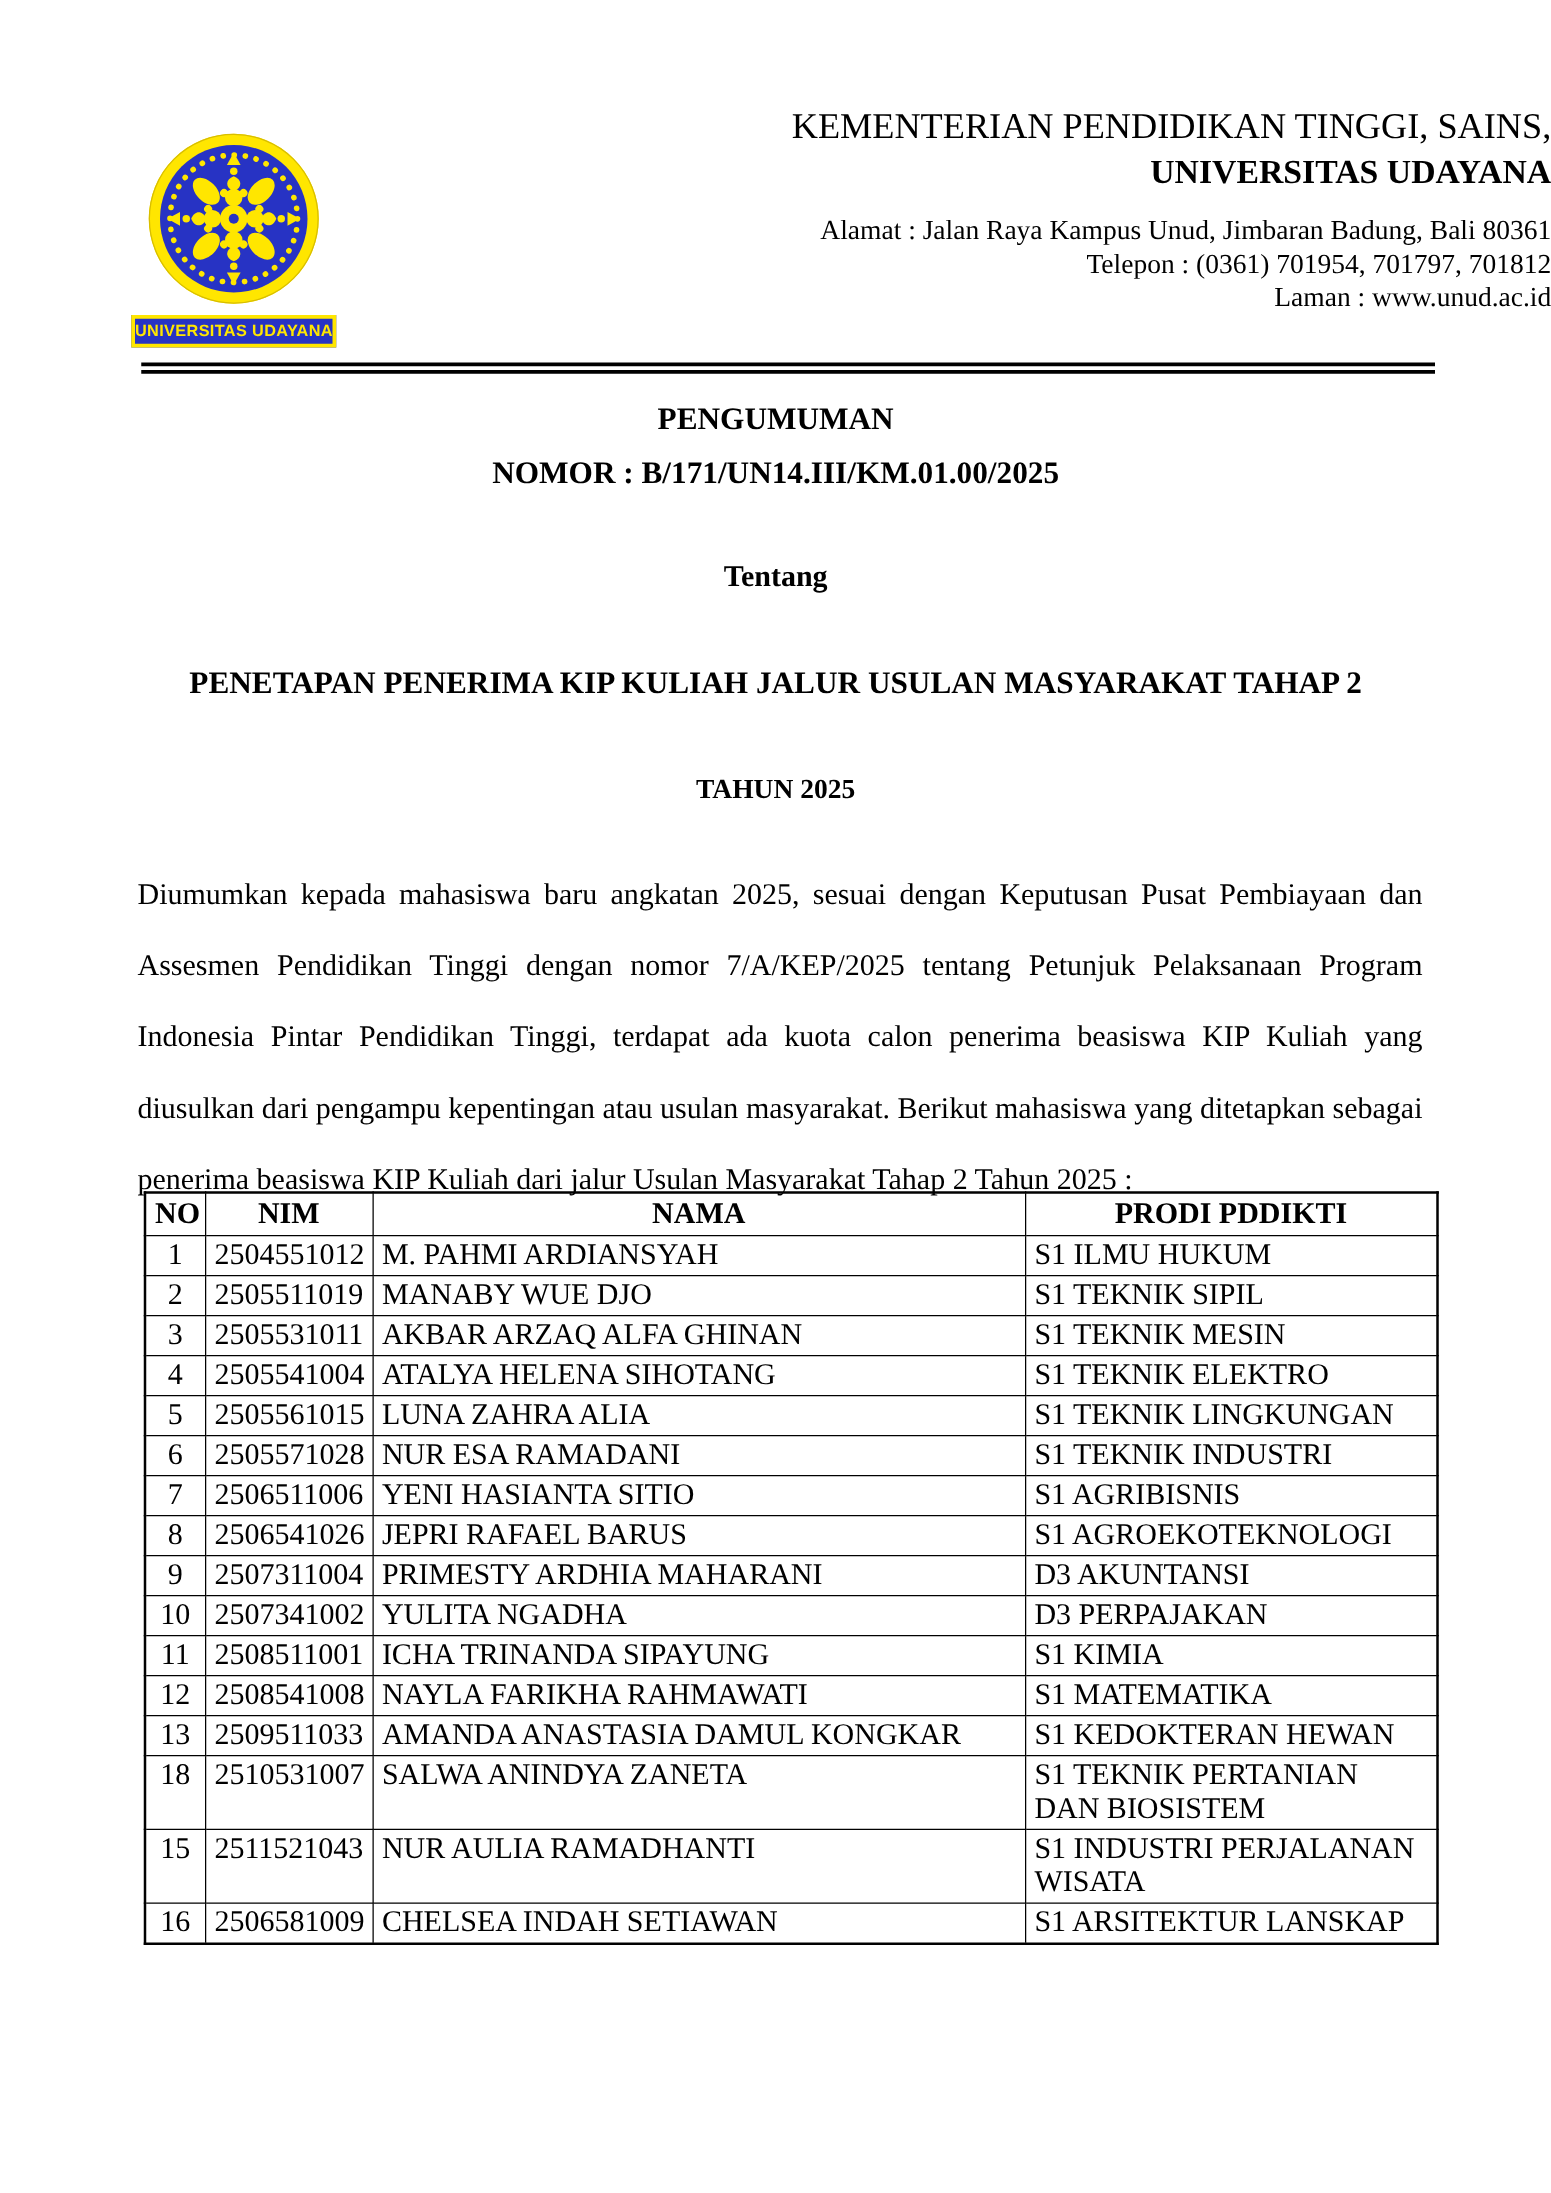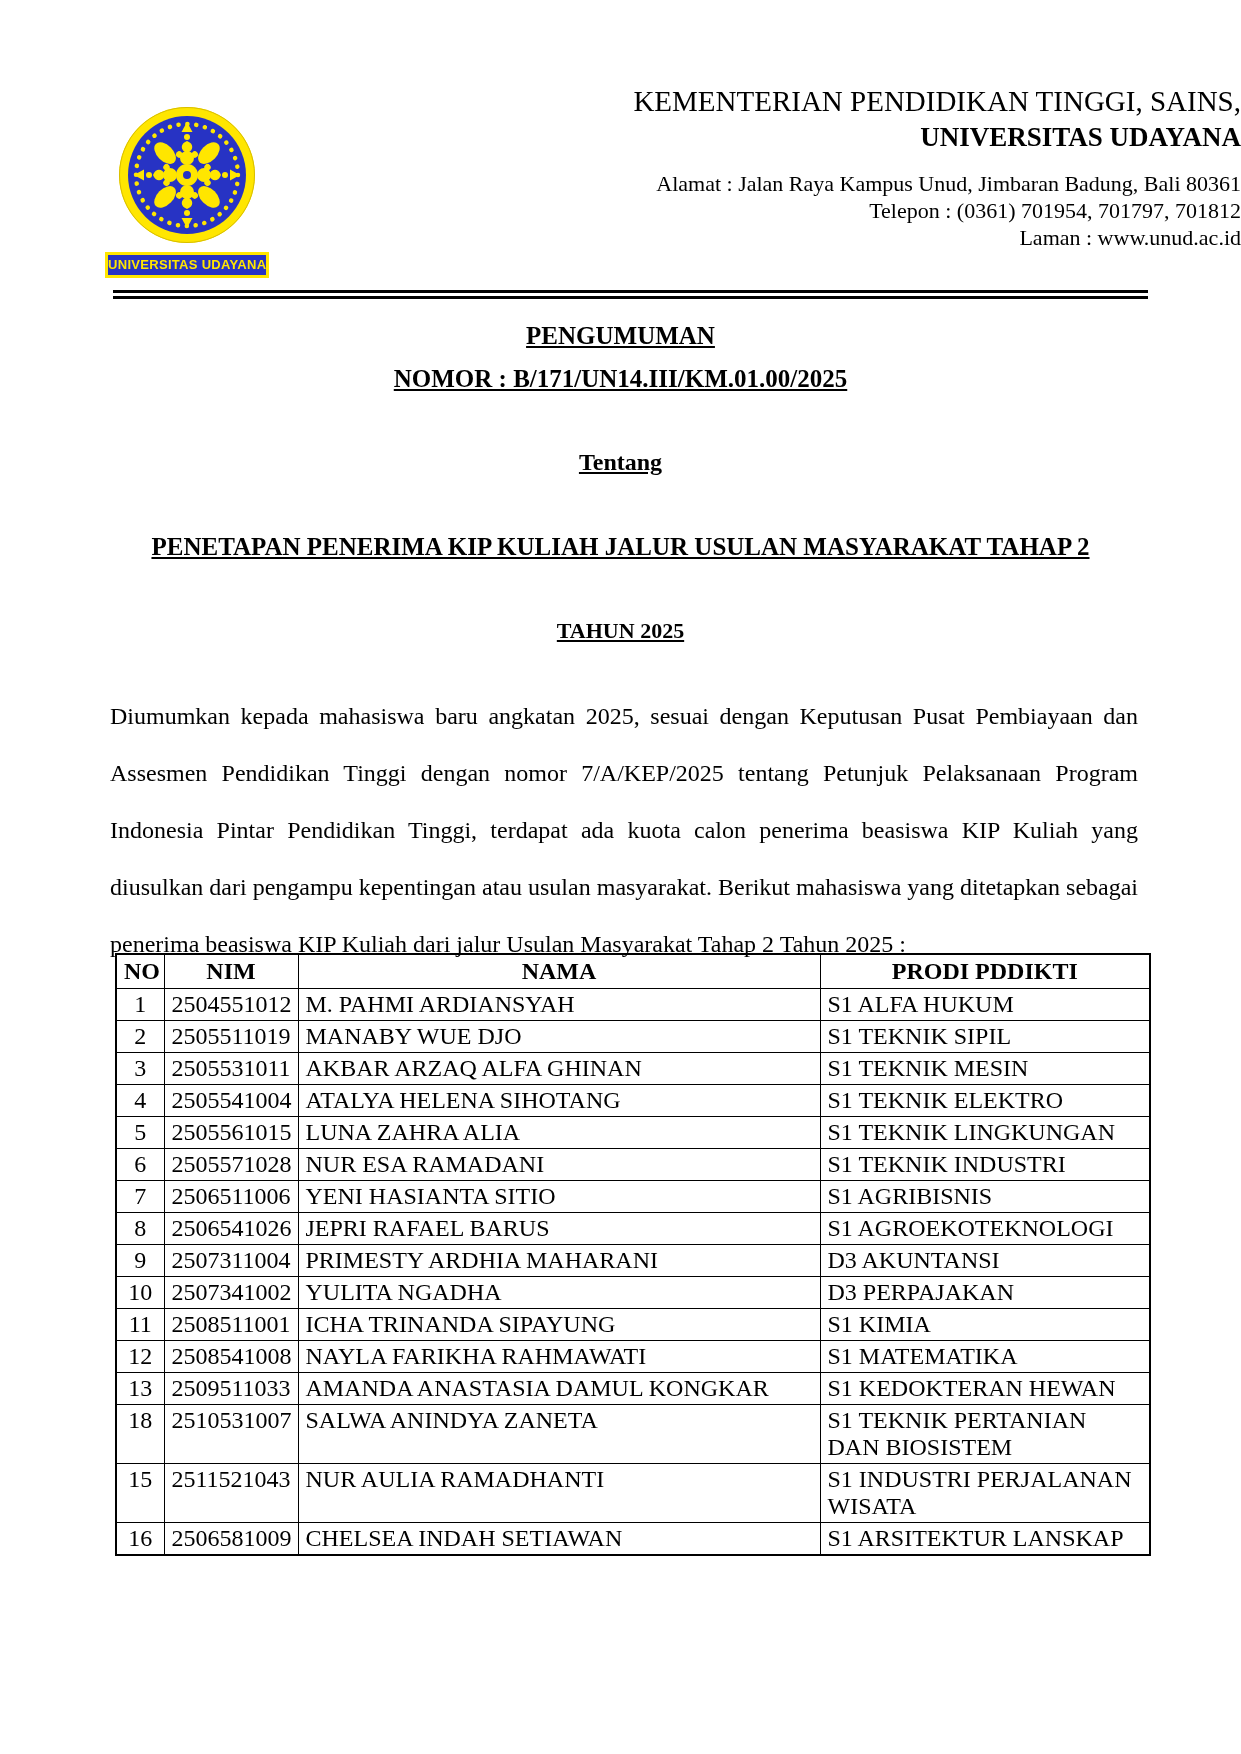--- a/index.html
+++ b/index.html
@@ -21,21 +21,21 @@
   .logo-banner{
     margin-top:8px;background:#2733C4;border:3px solid #FFE600;
     color:#FFE600;font-family:"Liberation Sans", sans-serif;font-weight:bold;
     font-size:13px;line-height:20px;letter-spacing:0.3px;white-space:nowrap;
   }
   .rule{
     position:absolute;top:290px;left:113px;width:1035px;height:3px;
     border-top:3px solid #000;border-bottom:3px solid #000;background:#fff;
   }
   
-  .center-line{position:absolute;left:0;right:0;text-align:center;font-weight:bold;text-decoration:underline;}
+  .center-line{position:absolute;left:0;right:0;text-align:center;font-weight:bold;}
   .t-pengumuman{top:322px;font-size:25px;}
   .t-nomor{top:365px;font-size:25px;}
   .t-tentang{top:449px;font-size:24px;}
   .t-subject1{top:533px;font-size:25px;}
   .t-subject2{top:618px;font-size:22px;}
   
   .paragraph{
     position:absolute;top:664px;left:110px;width:1028px;
     font-size:24px;line-height:57px;text-align:justify;
   }
@@ -149,21 +149,21 @@
         <th>NIM</th>
         <th>NAMA</th>
         <th>PRODI PDDIKTI</th>
       </tr>
     </thead>
     <tbody>
         <tr>
           <td class="c-no">1</td>
           <td>2504551012</td>
           <td>M. PAHMI ARDIANSYAH</td>
-          <td>S1 ALFA HUKUM</td>
+          <td>S1 ILMU HUKUM</td>
         </tr>
         <tr>
           <td class="c-no">2</td>
           <td>2505511019</td>
           <td>MANABY WUE DJO</td>
           <td>S1 TEKNIK SIPIL</td>
         </tr>
         <tr>
           <td class="c-no">3</td>
           <td>2505531011</td>

